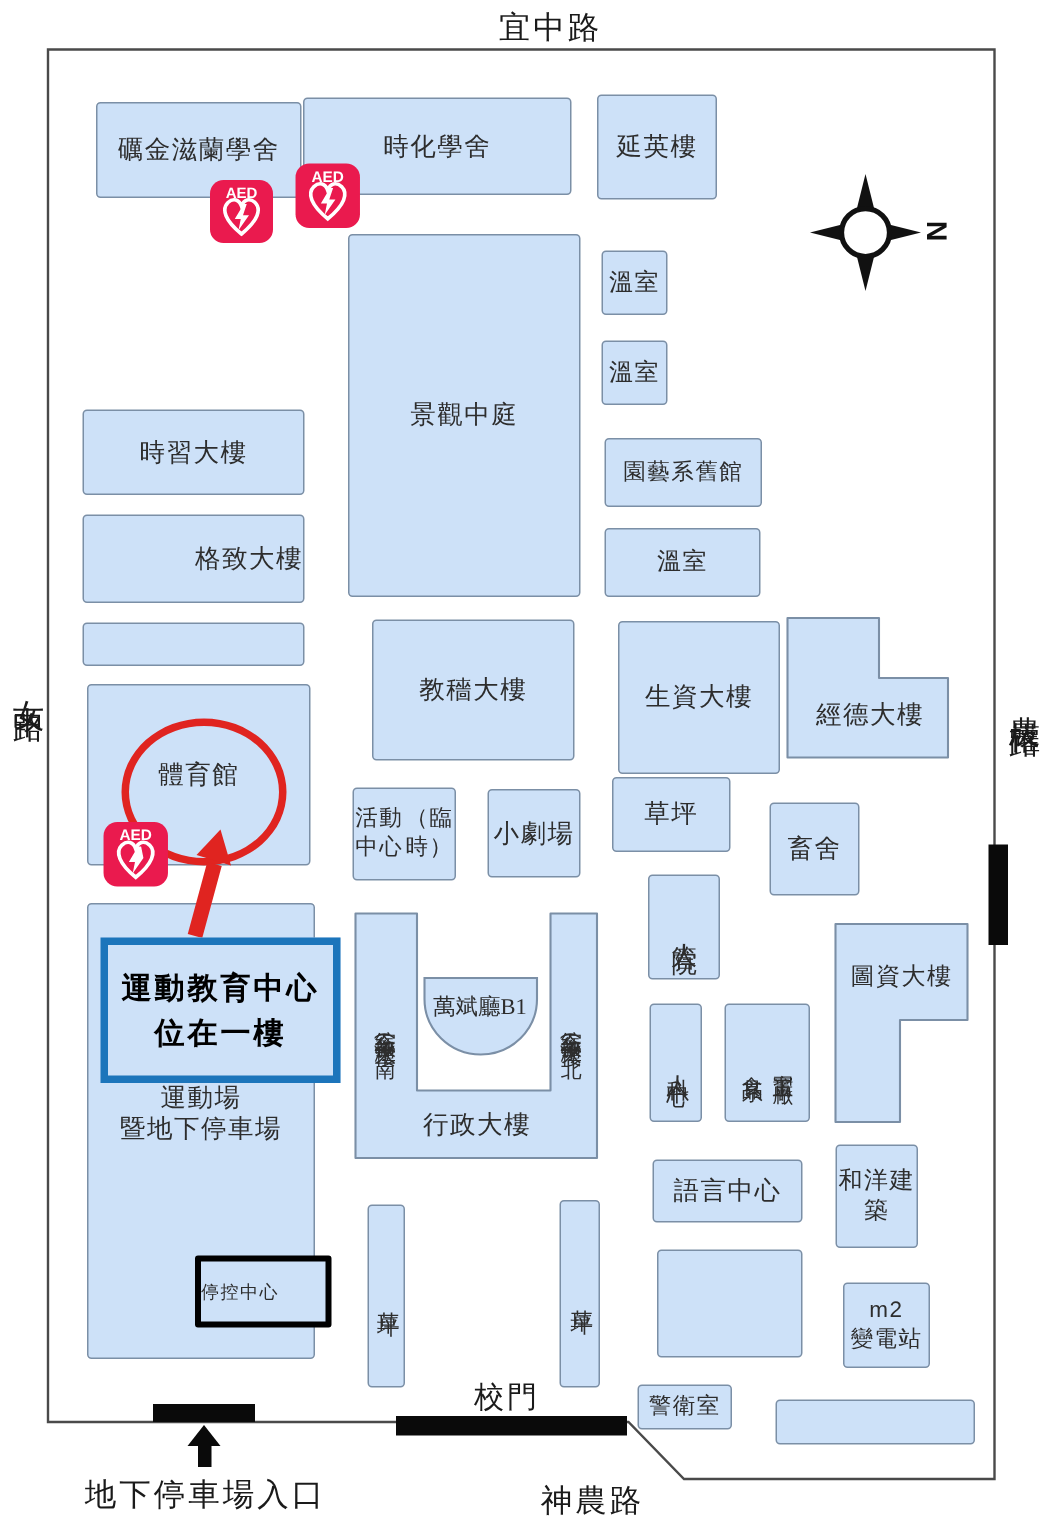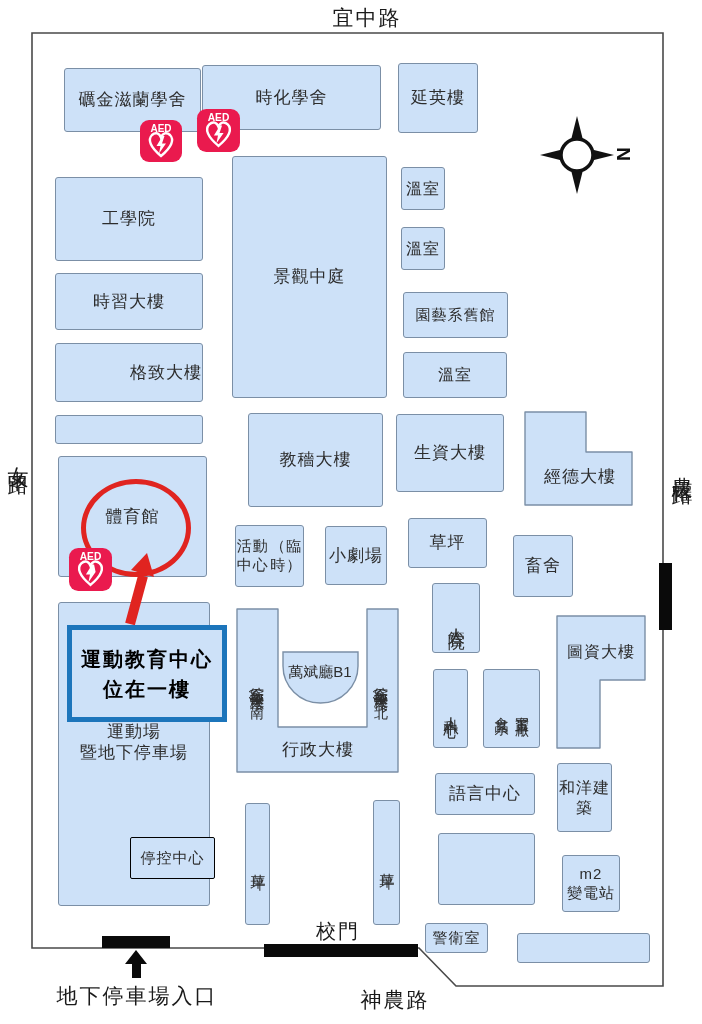--- a/index.html
+++ b/index.html
@@ -15,22 +15,22 @@
   .road.vert{letter-spacing:4px;}
   .bar{position:absolute;background:#0a0a0a;z-index:4;}
   .svgshape{position:absolute;z-index:2;}
   .lbl{position:absolute;display:flex;align-items:center;justify-content:center;
        text-align:center;z-index:3;color:#2d2d2d;line-height:1.2;}
   .aed{position:absolute;z-index:6;}
   .circle{position:absolute;border:5px solid #e02420;border-radius:50%;z-index:5;background:transparent;}
   .note{position:absolute;border:5px solid #1c75bb;background:#cde1f8;z-index:6;
         display:flex;flex-direction:column;align-items:center;justify-content:center;
         font-weight:bold;font-size:20px;color:#000000;letter-spacing:2px;line-height:1.5;}
-  .inner-box{position:absolute;background:#cde1f8;border:1px solid #000000;border-radius:2px;
-        display:flex;align-items:center;justify-content:center;font-size:15px;z-index:3;letter-spacing:1px;}
+  .inner-box{position:absolute;background:#cde1f8;border:4px solid #000000;border-radius:2px;
+        display:flex;align-items:center;justify-content:flex-start;font-size:12px;z-index:3;letter-spacing:1px;}
   .tri-up{position:absolute;width:0;height:0;border-left:11px solid transparent;
         border-right:11px solid transparent;border-bottom:14px solid #0a0a0a;z-index:4;}
   .north{position:absolute;font-weight:bold;font-size:19px;color:#111;transform:rotate(90deg);z-index:3;}
 </style>
 </head>
 <body>
 
 <div id="stage">
 
   <svg class="abs" width="702" height="1024" style="left:0;top:0;z-index:1;">
@@ -45,23 +45,20 @@
   <div class="bldg" style="left:52px;top:68px;width:137px;height:64px;margin-left:12px;">
       <span>礪金滋蘭學舍</span>
     </div>
   <div class="bldg" style="left:202px;top:65px;width:179px;height:65px;">
       <span>時化學舍</span>
     </div>
   <div class="bldg" style="left:398px;top:63px;width:80px;height:70px;">
       <span>延英樓</span>
     </div>
 
-  <div class="bldg" style="left:55px;top:177px;width:148px;height:84px;">
-      <span>工學院</span>
-    </div>
   <div class="bldg" style="left:55px;top:273px;width:148px;height:57px;">
       <span>時習大樓</span>
     </div>
   <div class="bldg" style="left:55px;top:343px;width:148px;height:59px;justify-content:flex-end;">
       <span>格致大樓</span>
     </div>
   <div class="bldg" style="left:55px;top:415px;width:148px;height:29px;"></div>
   <div class="bldg" style="left:58px;top:456px;width:149px;height:121px;">
       <span>體育館</span>
     </div>
@@ -78,21 +75,21 @@
   <div class="bldg fs15" style="left:403px;top:292px;width:105px;height:46px;">
       <span>園藝系舊館</span>
     </div>
   <div class="bldg fs16" style="left:403px;top:352px;width:104px;height:46px;">
       <span>溫室</span>
     </div>
 
   <div class="bldg" style="left:248px;top:413px;width:135px;height:94px;">
       <span>教穡大樓</span>
     </div>
-  <div class="bldg" style="left:396px;top:414px;width:108px;height:78px;">
+  <div class="bldg" style="left:412px;top:414px;width:108px;height:102px;">
       <span>生資大樓</span>
     </div>
 
   <svg class="svgshape" style="left:524px;top:411px;" width="110" height="96">
     <path d="M1,1 H62 V41 H108 V94 H1 Z" fill="#cde1f8" stroke="#7b8fa6" stroke-width="1.4" stroke-linejoin="round"></path>
   </svg>
   <div class="lbl" style="left:534px;top:466px;width:92px;height:22px;font-size:17px;letter-spacing:1px;">
       <span>經德大樓</span>
     </div>
 
@@ -123,21 +120,21 @@
   <svg class="svgshape" style="left:236px;top:608px;" width="164" height="166">
     <path d="M1,1 H42 V119 H131 V1 H162 V164 H1 Z" fill="#cde1f8" stroke="#7b8fa6" stroke-width="1.4" stroke-linejoin="round"></path>
     <path d="M47,44 H122 V58 A37.5,37 0 0 1 47,58 Z" fill="#cde1f8" stroke="#7b8fa6" stroke-width="1.4"></path>
   </svg>
   <div class="lbl vert" style="left:240px;top:614px;width:34px;height:152px;font-size:14px;">
       <span>綜合教學大樓(南)</span>
     </div>
   <div class="lbl vert" style="left:364px;top:614px;width:34px;height:152px;font-size:14px;">
       <span>綜合教學大樓(北)</span>
     </div>
-  <div class="lbl" style="left:281px;top:652px;width:78px;height:40px;font-size:15px;">
+  <div class="lbl" style="left:281px;top:652px;width:78px;height:40px;font-size:15px;font-family:Liberation Serif, serif;">
       <span>萬斌廳B1</span>
     </div>
   <div class="lbl" style="left:236px;top:737px;width:164px;height:26px;font-size:17px;letter-spacing:1px;">
       <span>行政大樓</span>
     </div>
 
   <div class="bldg vert fs15" style="left:433px;top:669px;width:35px;height:79px;">
       <span>人科中心</span>
     </div>
   <div class="bldg fs14" style="left:483px;top:669px;width:57px;height:79px;gap:3px;">

